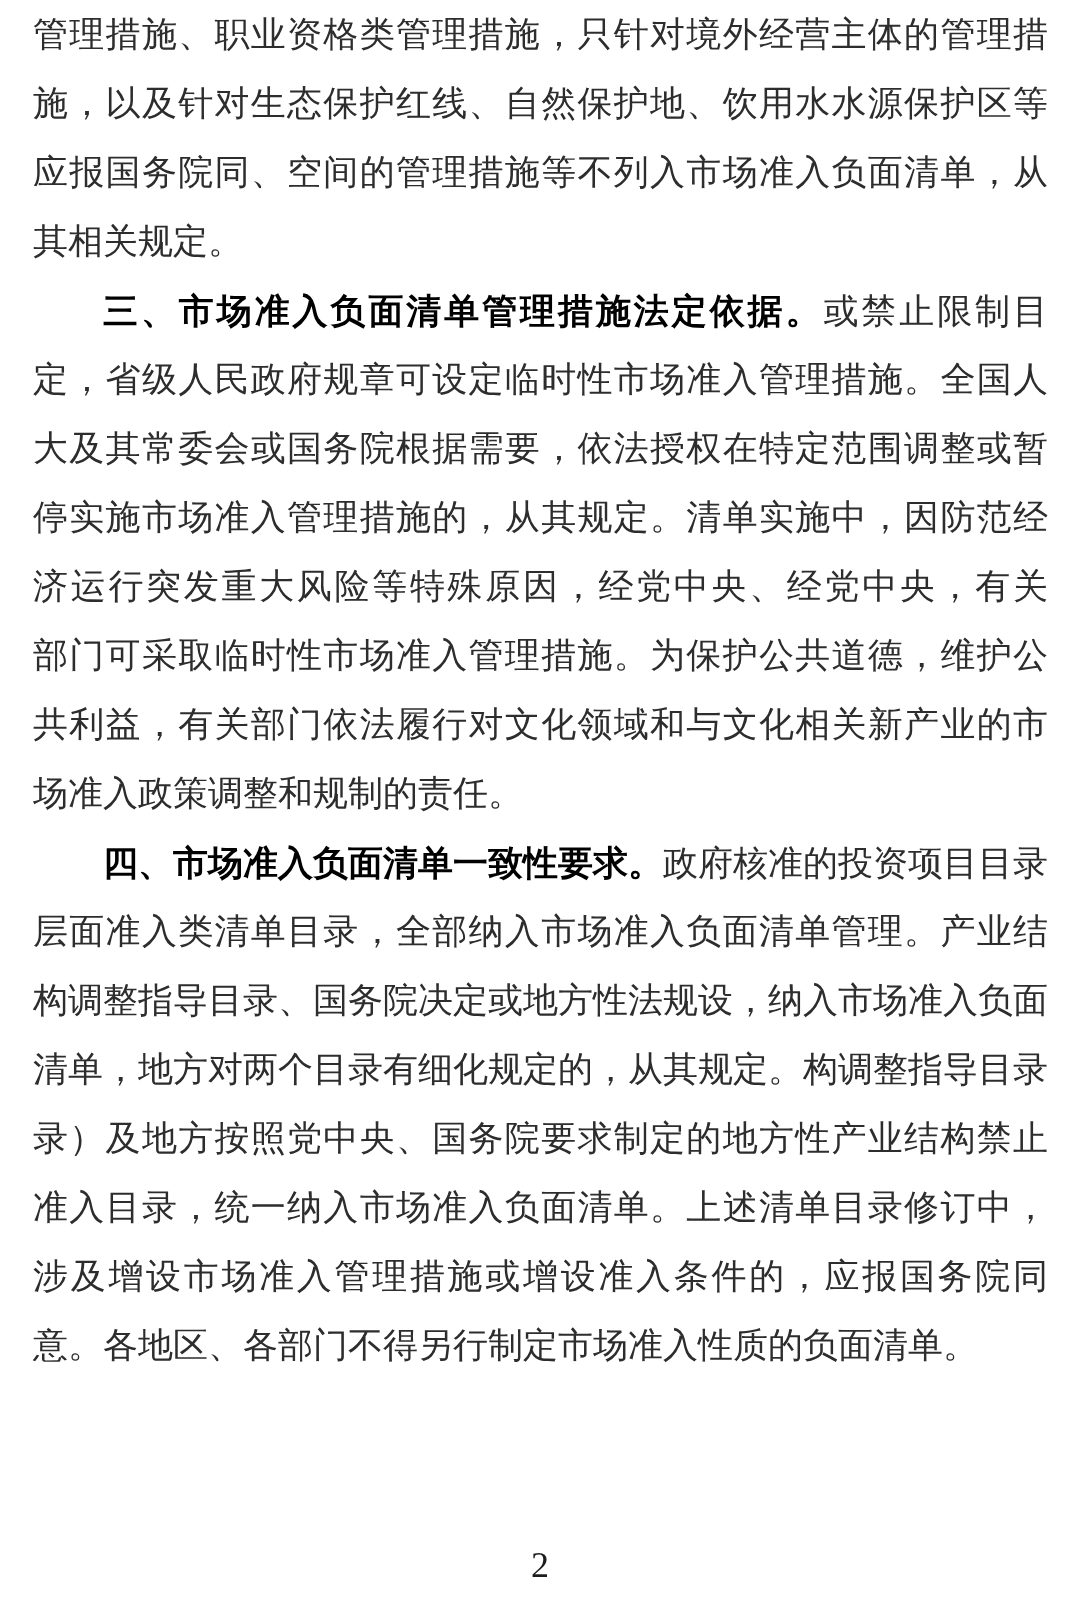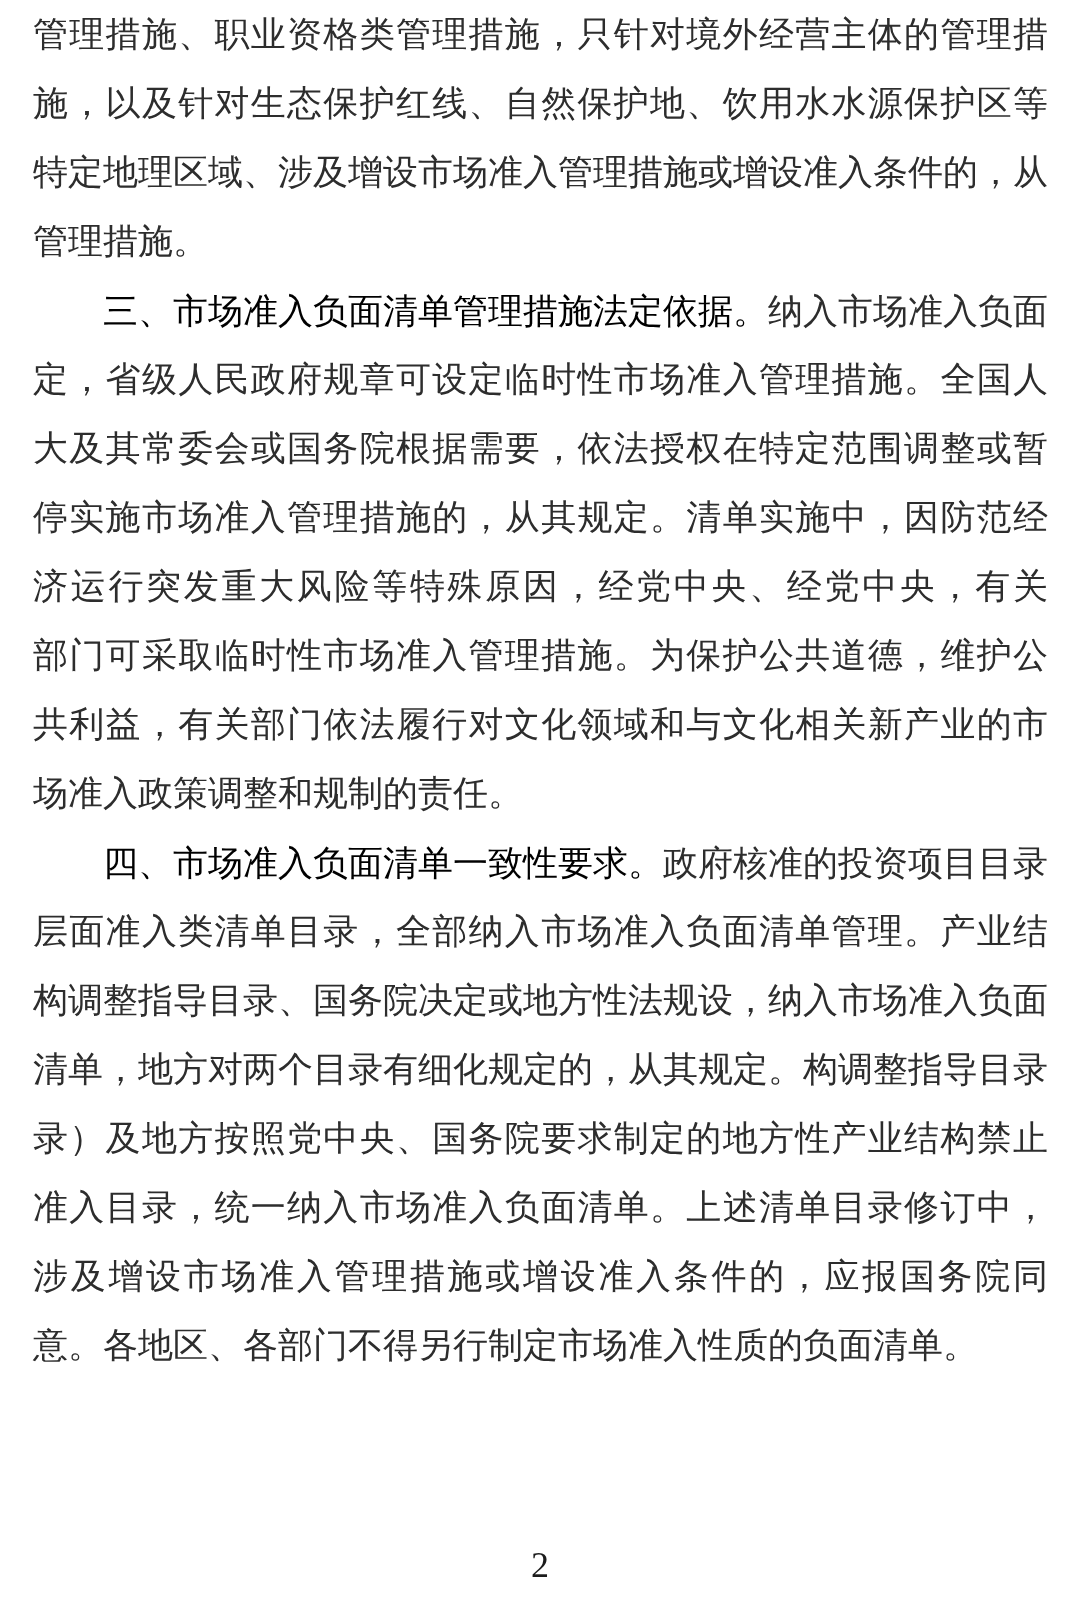--- a/index.html
+++ b/index.html
@@ -35,21 +35,21 @@
     white-space: normal;
   }
   .line.last {
     text-align: left;
     text-align-last: left;
   }
   .line.indent {
     text-indent: 70px;
   }
   .bold {
-    font-weight: 400;
+    font-weight: 700;
     color: #000000;
     font-family: "Liberation Sans", sans-serif;
   }
   .page-number {
     position: absolute;
     left: 0;
     top: 1531px;
     width: 1080px;
     height: 69px;
     line-height: 69px;
@@ -59,24 +59,24 @@
     font-family: "Liberation Serif", serif;
   }
 </style>
 </head>
 <body>
 
 <div class="page">
   <div class="text-block">
     <p class="line">管理措施、职业资格类管理措施，只针对境外经营主体的管理措</p>
     <p class="line">施，以及针对生态保护红线、自然保护地、饮用水水源保护区等</p>
-    <p class="line">特定地理区域、涉及增设市场准入管理措施或增设准入条件的，从</p>
-    <p class="line last">管理措施。</p>
+    <p class="line">应报国务院同、空间的管理措施等不列入市场准入负面清单，从</p>
+    <p class="line last">其相关规定。</p>
 
-    <p class="line indent"><span class="bold">三、市场准入负面清单管理措施法定依据。</span><span>纳入市场准入负面</span></p>
+    <p class="line indent"><span class="bold">三、市场准入负面清单管理措施法定依据。</span><span>或禁止限制目</span></p>
     <p class="line">定，省级人民政府规章可设定临时性市场准入管理措施。全国人</p>
     <p class="line">大及其常委会或国务院根据需要，依法授权在特定范围调整或暂</p>
     <p class="line">停实施市场准入管理措施的，从其规定。清单实施中，因防范经</p>
     <p class="line">济运行突发重大风险等特殊原因，经党中央、经党中央，有关</p>
     <p class="line">部门可采取临时性市场准入管理措施。为保护公共道德，维护公</p>
     <p class="line">共利益，有关部门依法履行对文化领域和与文化相关新产业的市</p>
     <p class="line last">场准入政策调整和规制的责任。</p>
 
     <p class="line indent"><span class="bold">四、市场准入负面清单一致性要求。</span><span>政府核准的投资项目目录</span></p>
     <p class="line">层面准入类清单目录，全部纳入市场准入负面清单管理。产业结</p>

